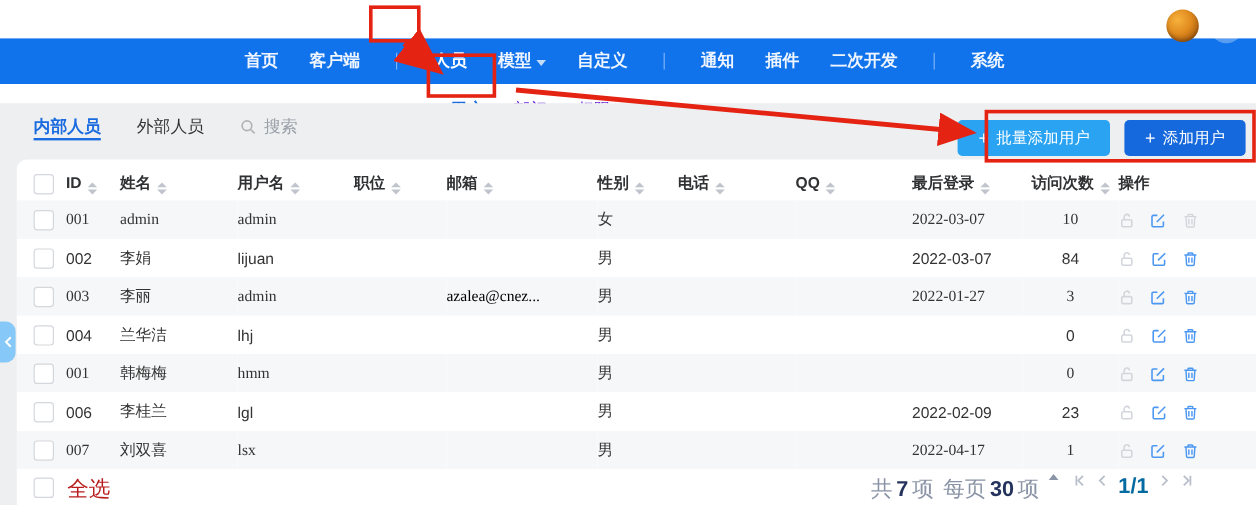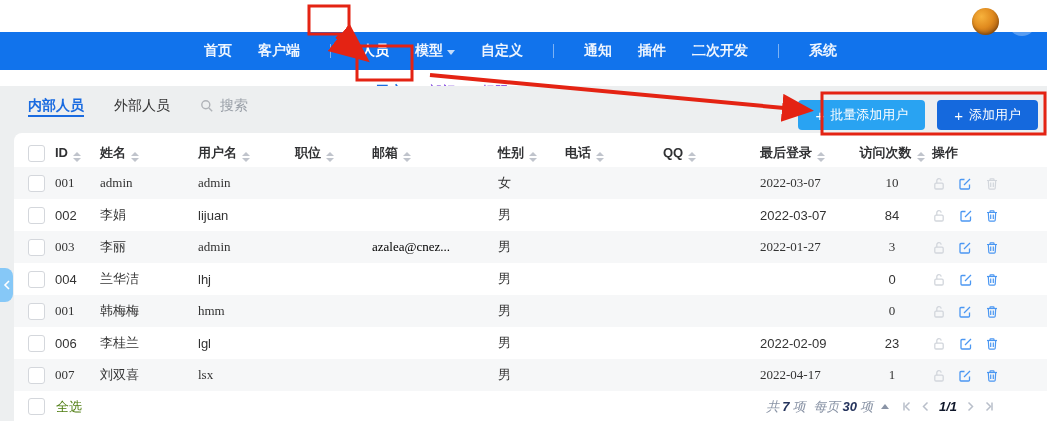--- a/index.html
+++ b/index.html
@@ -60,27 +60,27 @@
   .sort .up{border-bottom:4px solid #c0c4cc;}
   .sort .dn{border-top:4px solid #c0c4cc;}
   .c-ops .op{display:inline-flex;margin-right:9px;cursor:pointer;vertical-align:middle;}
   .op.lock{color:#d2d6dc;}
   .op.edit{color:#4b97f2;}
   .op.trash{color:#4b97f2;}
   .op.trash.disabled{color:#d2d6dc;}
   
   .tfooter{position:absolute;left:0;right:0;bottom:0;height:29px;background:#fff;
     display:flex;align-items:center;padding-left:14px;box-sizing:border-box;}
-  .select-all-label{margin-left:11px;color:#4d7c0f;font-size:13px;}
-  .pager{position:absolute;right:52px;display:flex;align-items:center;gap:8px;color:#8a94a6;font-size:13px;font-style:italic;}
+  .select-all-label{margin-left:11px;color:#b91c1c;font-size:18px;}
+  .pager{position:absolute;right:52px;display:flex;gap:8px;color:#8a94a6;font-size:18px;}
   .pager b{color:#24335c;font-weight:bold;margin:0 3px;}
   .caret-up{width:0;height:0;border-left:4px solid transparent;border-right:4px solid transparent;
     border-bottom:5px solid #8a94a6;margin:0 4px 0 0;cursor:pointer;}
   .pg-ic{display:inline-flex;color:#b9bfca;cursor:pointer;}
-  .pg-num{color:#0f172a;font-weight:bold;}
+  .pg-num{color:#0369a1;font-weight:bold;}
   
   .collapse-handle{position:absolute;left:0;top:268px;width:13px;height:34px;background:#86c8f7;
     border-radius:0 8px 8px 0;display:flex;align-items:center;justify-content:center;
     color:#fff;cursor:pointer;z-index:5;}
   .anno{position:absolute;inset:0;width:1047px;height:421px;z-index:50;pointer-events:none;}
 </style>
 </head>
 <body>
 
 <div class="topnav">

